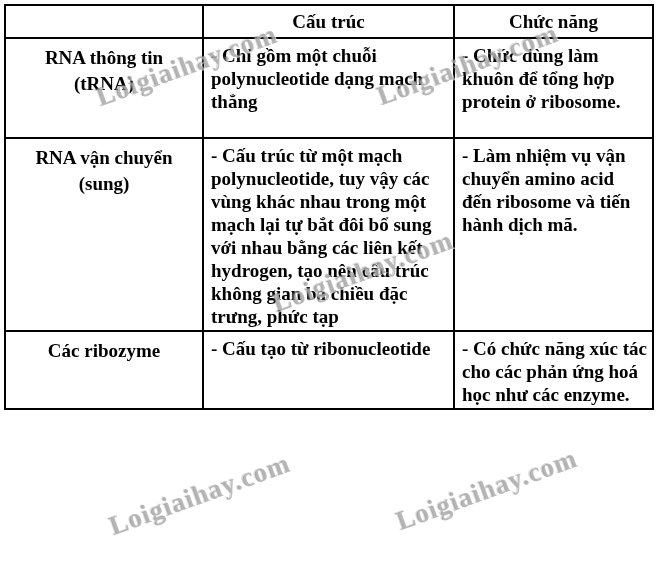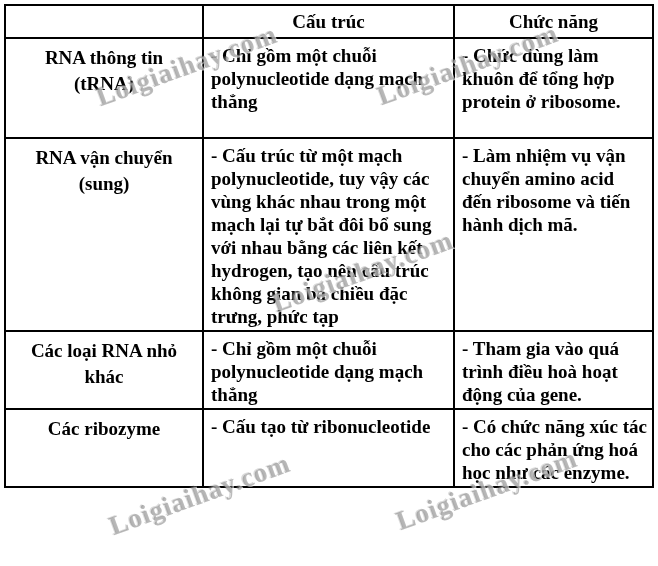--- a/index.html
+++ b/index.html
@@ -105,28 +105,20 @@
         <td class="c3">- Chức dùng làm khuôn để tổng hợp protein ở ribosome.</td>
       </tr>
       <tr class="r1">
         <td class="c1">
           <div>RNA vận chuyển</div>
           <div>(sung)</div>
         </td>
         <td class="c2">- Cấu trúc từ một mạch polynucleotide, tuy vậy các vùng khác nhau trong một mạch lại tự bắt đôi bổ sung với nhau bằng các liên kết hydrogen, tạo nên cấu trúc không gian ba chiều đặc trưng, phức tạp</td>
         <td class="c3">- Làm nhiệm vụ vận chuyển amino acid đến ribosome và tiến hành dịch mã.</td>
       </tr>
-      <tr class="r3">
-        <td class="c1">
-          <div>Các loại RNA nhỏ khác</div>
-          <div></div>
-        </td>
-        <td class="c2">- Chỉ gồm một chuỗi polynucleotide dạng mạch thẳng</td>
-        <td class="c3">- Tham gia vào quá trình điều hoà hoạt động của gene.</td>
-      </tr>
       <tr class="r4">
         <td class="c1">
           <div>Các ribozyme</div>
           <div></div>
         </td>
         <td class="c2">- Cấu tạo từ ribonucleotide</td>
         <td class="c3">- Có chức năng xúc tác cho các phản ứng hoá học như các enzyme.</td>
       </tr>
     </tbody>
   </table>

